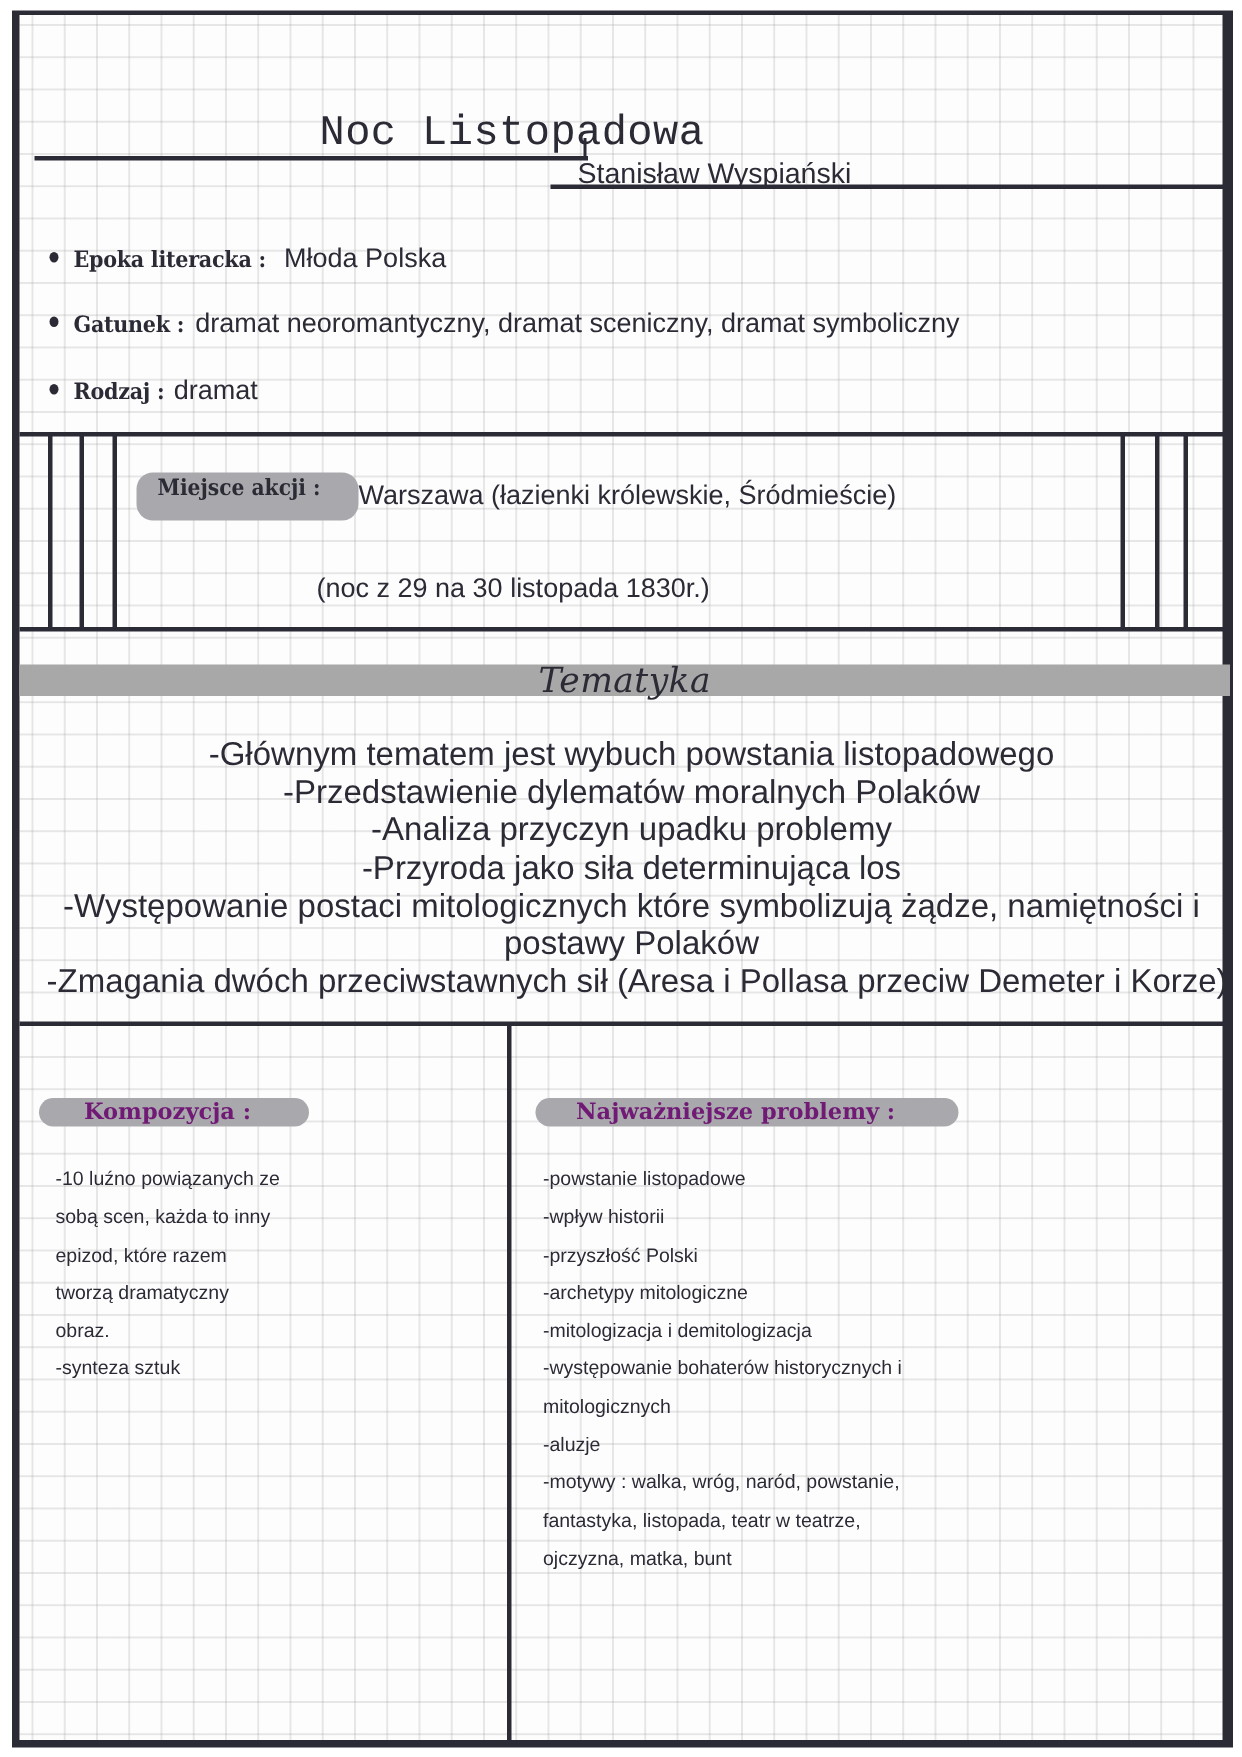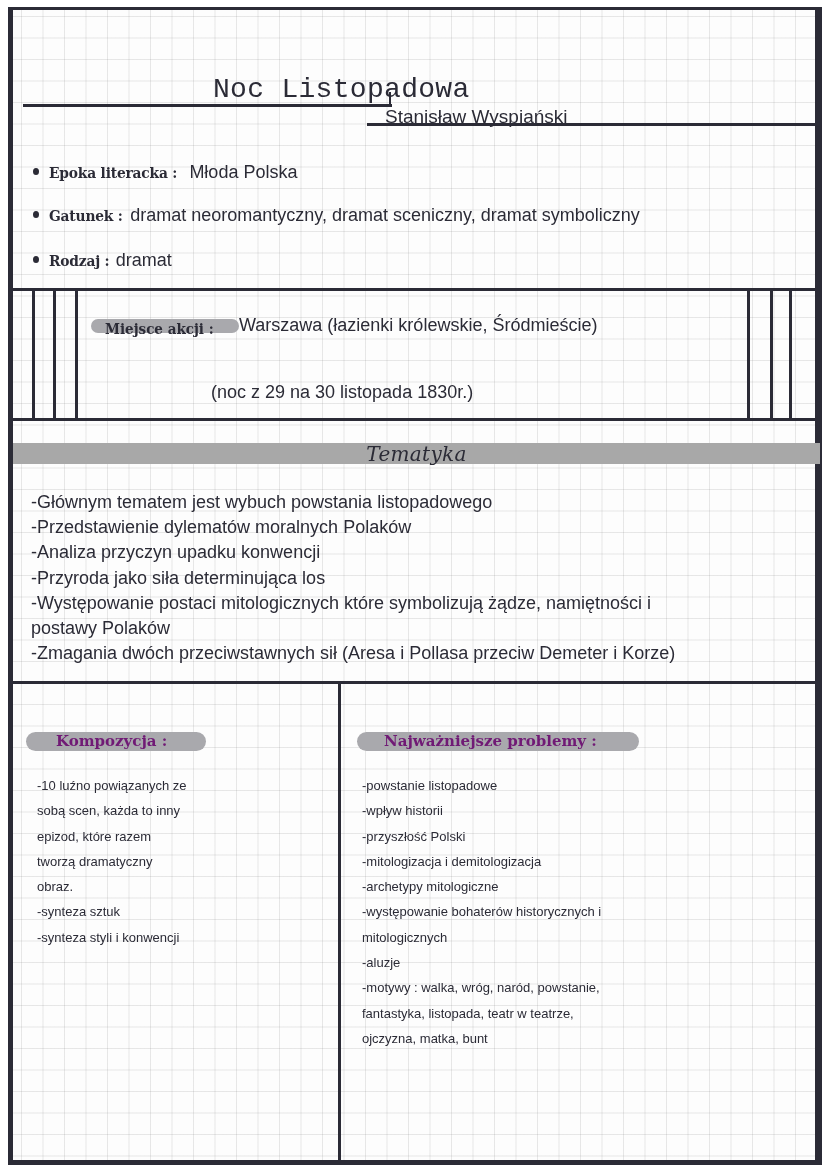--- a/index.html
+++ b/index.html
@@ -51,38 +51,38 @@
     }
     .bullet-value { margin-left: -4px; margin-top: 23px; }
 
     .hr { left: 0; height: 3px; width: 807px; background: #2b2b36; }
 
     
     .vbar { width: 3px; background: #2b2b36; }
 
     .pill {
       display: inline-block; background: #a9a9ad; border-radius: 11px;
-      height: 14px; line-height: 20px; padding: 0 4px 0 14px;
+      height: 32px; line-height: 20px; padding: 0 4px 0 14px;
       font-family: "DejaVu Serif", serif; font-weight: bold; font-size: 15px;
       color: #2b2b36; white-space: nowrap; vertical-align: middle;
     }
     .pill-inner { display: inline-block; transform: scaleX(0.9); transform-origin: left center; }
     .setting-row { font-size: 18px; white-space: nowrap; color: #2b2b36; }
 
     
     .band {
       left: 0; top: 433px; width: 807px; height: 21px; background: #a8a8a8;
       text-align: center;
     }
     .band-title {
-      font-family: "DejaVu Serif", serif; font-style: italic; font-size: 20px;
+      font-family: "DejaVu Serif", serif; font-style: italic; font-size: 23px;
       color: #2b2b36; line-height: 22px; position: relative; top: 0px; letter-spacing: 0.3px;
     }
 
-    .theme-list { left: 18px; top: 480px; width: 780px; font-size: 18px; line-height: 25.2px; color: #2b2b36; }
+    .theme-list { left: 18px; top: 480px; width: 780px; font-size: 22px; line-height: 25.2px; color: #2b2b36; text-align: center; }
     .theme-list div { white-space: nowrap; }
 
     
     .col-split { left: 325px; top: 673px; width: 3px; height: 478px; background: #2b2b36; }
     .col-pill {
       height: 19px; border-radius: 10px; background: #a9a9ad;
       font-family: "DejaVu Serif", serif; font-weight: bold; font-size: 15px;
       color: #701a75; line-height: 19px; white-space: nowrap; margin-top: 24px;
     }
     .col-list { font-size: 13px; line-height: 25.3px; color: #2b2b36; }
@@ -124,52 +124,51 @@
   <div class="abs setting-row" style="left:198px; top:372px;">(noc z 29 na 30 listopada 1830r.)</div>
 
   <div class="abs hr" style="top:408px;"></div>
 
   <div class="abs band">
     <span class="band-title">Tematyka</span>
   </div>
   <div class="abs theme-list">
     <div>-Głównym tematem jest wybuch powstania listopadowego</div>
     <div>-Przedstawienie dylematów moralnych Polaków</div>
-    <div>-Analiza przyczyn upadku konwencji</div>
+    <div>-Analiza przyczyn upadku problemy</div>
     <div>-Przyroda jako siła determinująca los</div>
     <div>-Występowanie postaci mitologicznych które symbolizują żądze, namiętności i</div>
     <div>postawy Polaków</div>
     <div>-Zmagania dwóch przeciwstawnych sił (Aresa i Pollasa przeciw Demeter i Korze)</div>
   </div>
 
   <div class="abs hr" style="top:671px;"></div>
   <div class="abs col-split"></div>
 
   <div class="abs col-pill" style="left:13px; top:698px; width:180px; padding-left:30px;">
     <span>Kompozycja :</span>
   </div>
   <div class="abs col-list" style="left:24px; top:763px;">
     <div>-10 luźno powiązanych ze</div>
     <div>sobą scen, każda to inny</div>
     <div>epizod, które razem</div>
     <div>tworzą dramatyczny</div>
     <div>obraz.</div>
     <div>-synteza sztuk</div>
-    <div>-synteza styli i konwencji</div>
   </div>
 
   <div class="abs col-pill" style="left:344px; top:698px; width:282px; padding-left:27px;">
     <span>Najważniejsze problemy :</span>
   </div>
   <div class="abs col-list" style="left:349px; top:763px;">
     <div>-powstanie listopadowe</div>
     <div>-wpływ historii</div>
     <div>-przyszłość Polski</div>
+    <div>-archetypy mitologiczne</div>
     <div>-mitologizacja i demitologizacja</div>
-    <div>-archetypy mitologiczne</div>
     <div>-występowanie bohaterów historycznych i</div>
     <div>mitologicznych</div>
     <div>-aluzje</div>
     <div>-motywy : walka, wróg, naród, powstanie,</div>
     <div>fantastyka, listopada, teatr w teatrze,</div>
     <div>ojczyzna, matka, bunt</div>
   </div>
 
 </div>
 

